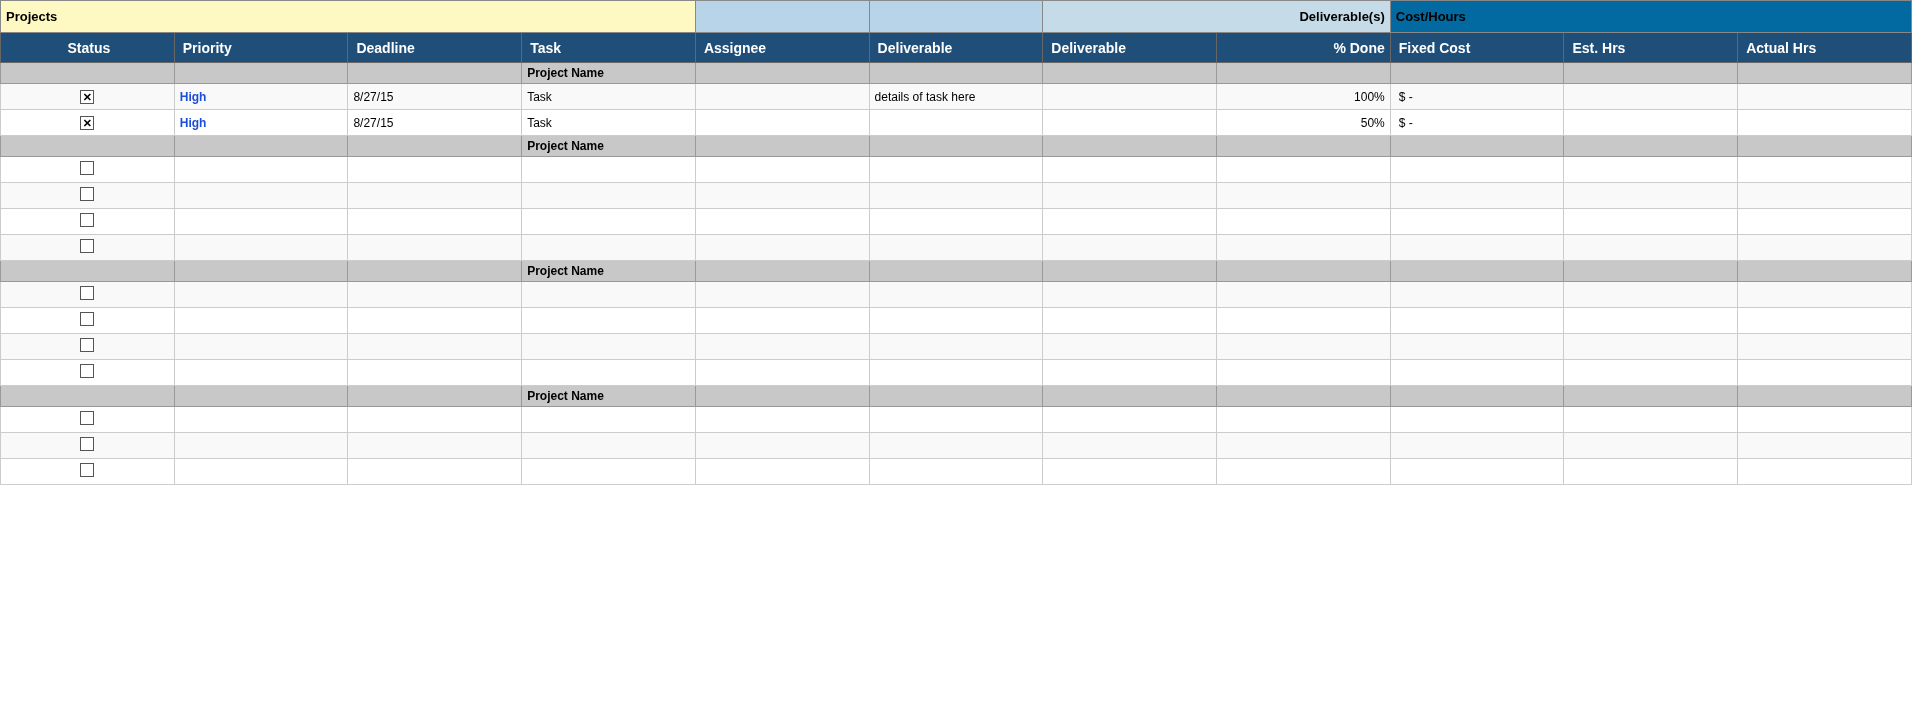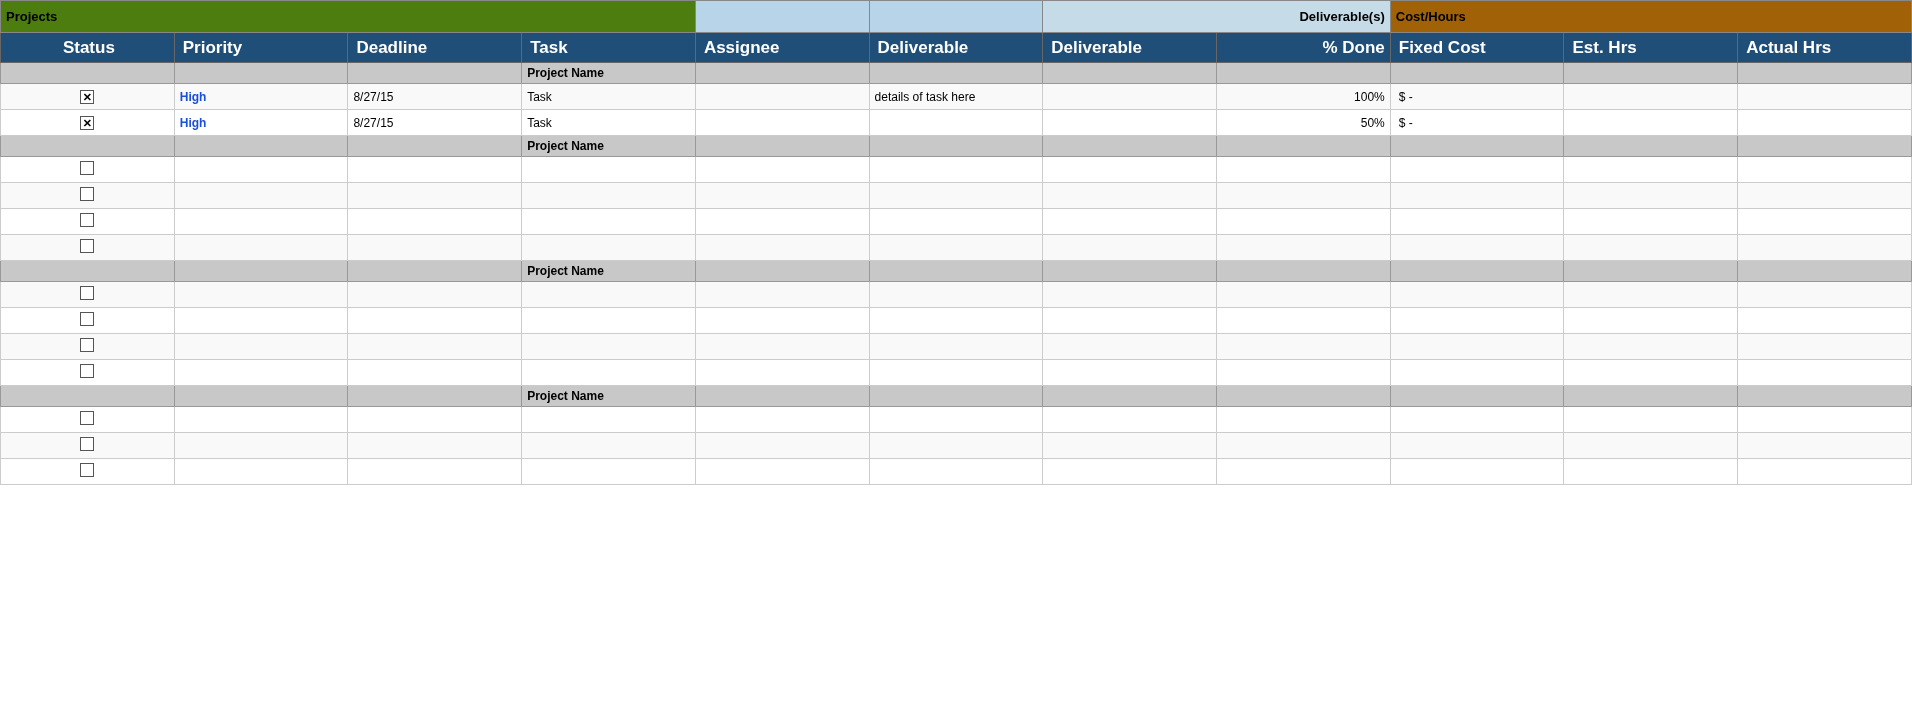--- a/index.html
+++ b/index.html
@@ -35,38 +35,38 @@
     
     .header-top th {
       background: #b8d4e8;
       color: #000;
       font-weight: bold;
       font-size: 13px;
       height: 32px;
       border: 1px solid #888;
     }
     .header-top .section-projects {
-      background: #4d7c0f;
+      background: #fef9c3;
       text-align: left;
     }
     .header-top .section-deliverables {
       background: #c5dce8;
       text-align: right;
     }
     .header-top .section-costhours {
-      background: #a16207;
+      background: #0369a1;
       text-align: left;
     }
 
     
     .header-cols th {
       background: #1f4e79;
       color: #fff;
       font-weight: bold;
-      font-size: 17px;
+      font-size: 14px;
       height: 30px;
       border: 1px solid #666;
       text-align: left;
       padding-left: 8px;
     }
     .header-cols th.center { text-align: center; }
     .header-cols th.right  { text-align: right; margin-top: 32px; }
 
     
     .group-header td {

